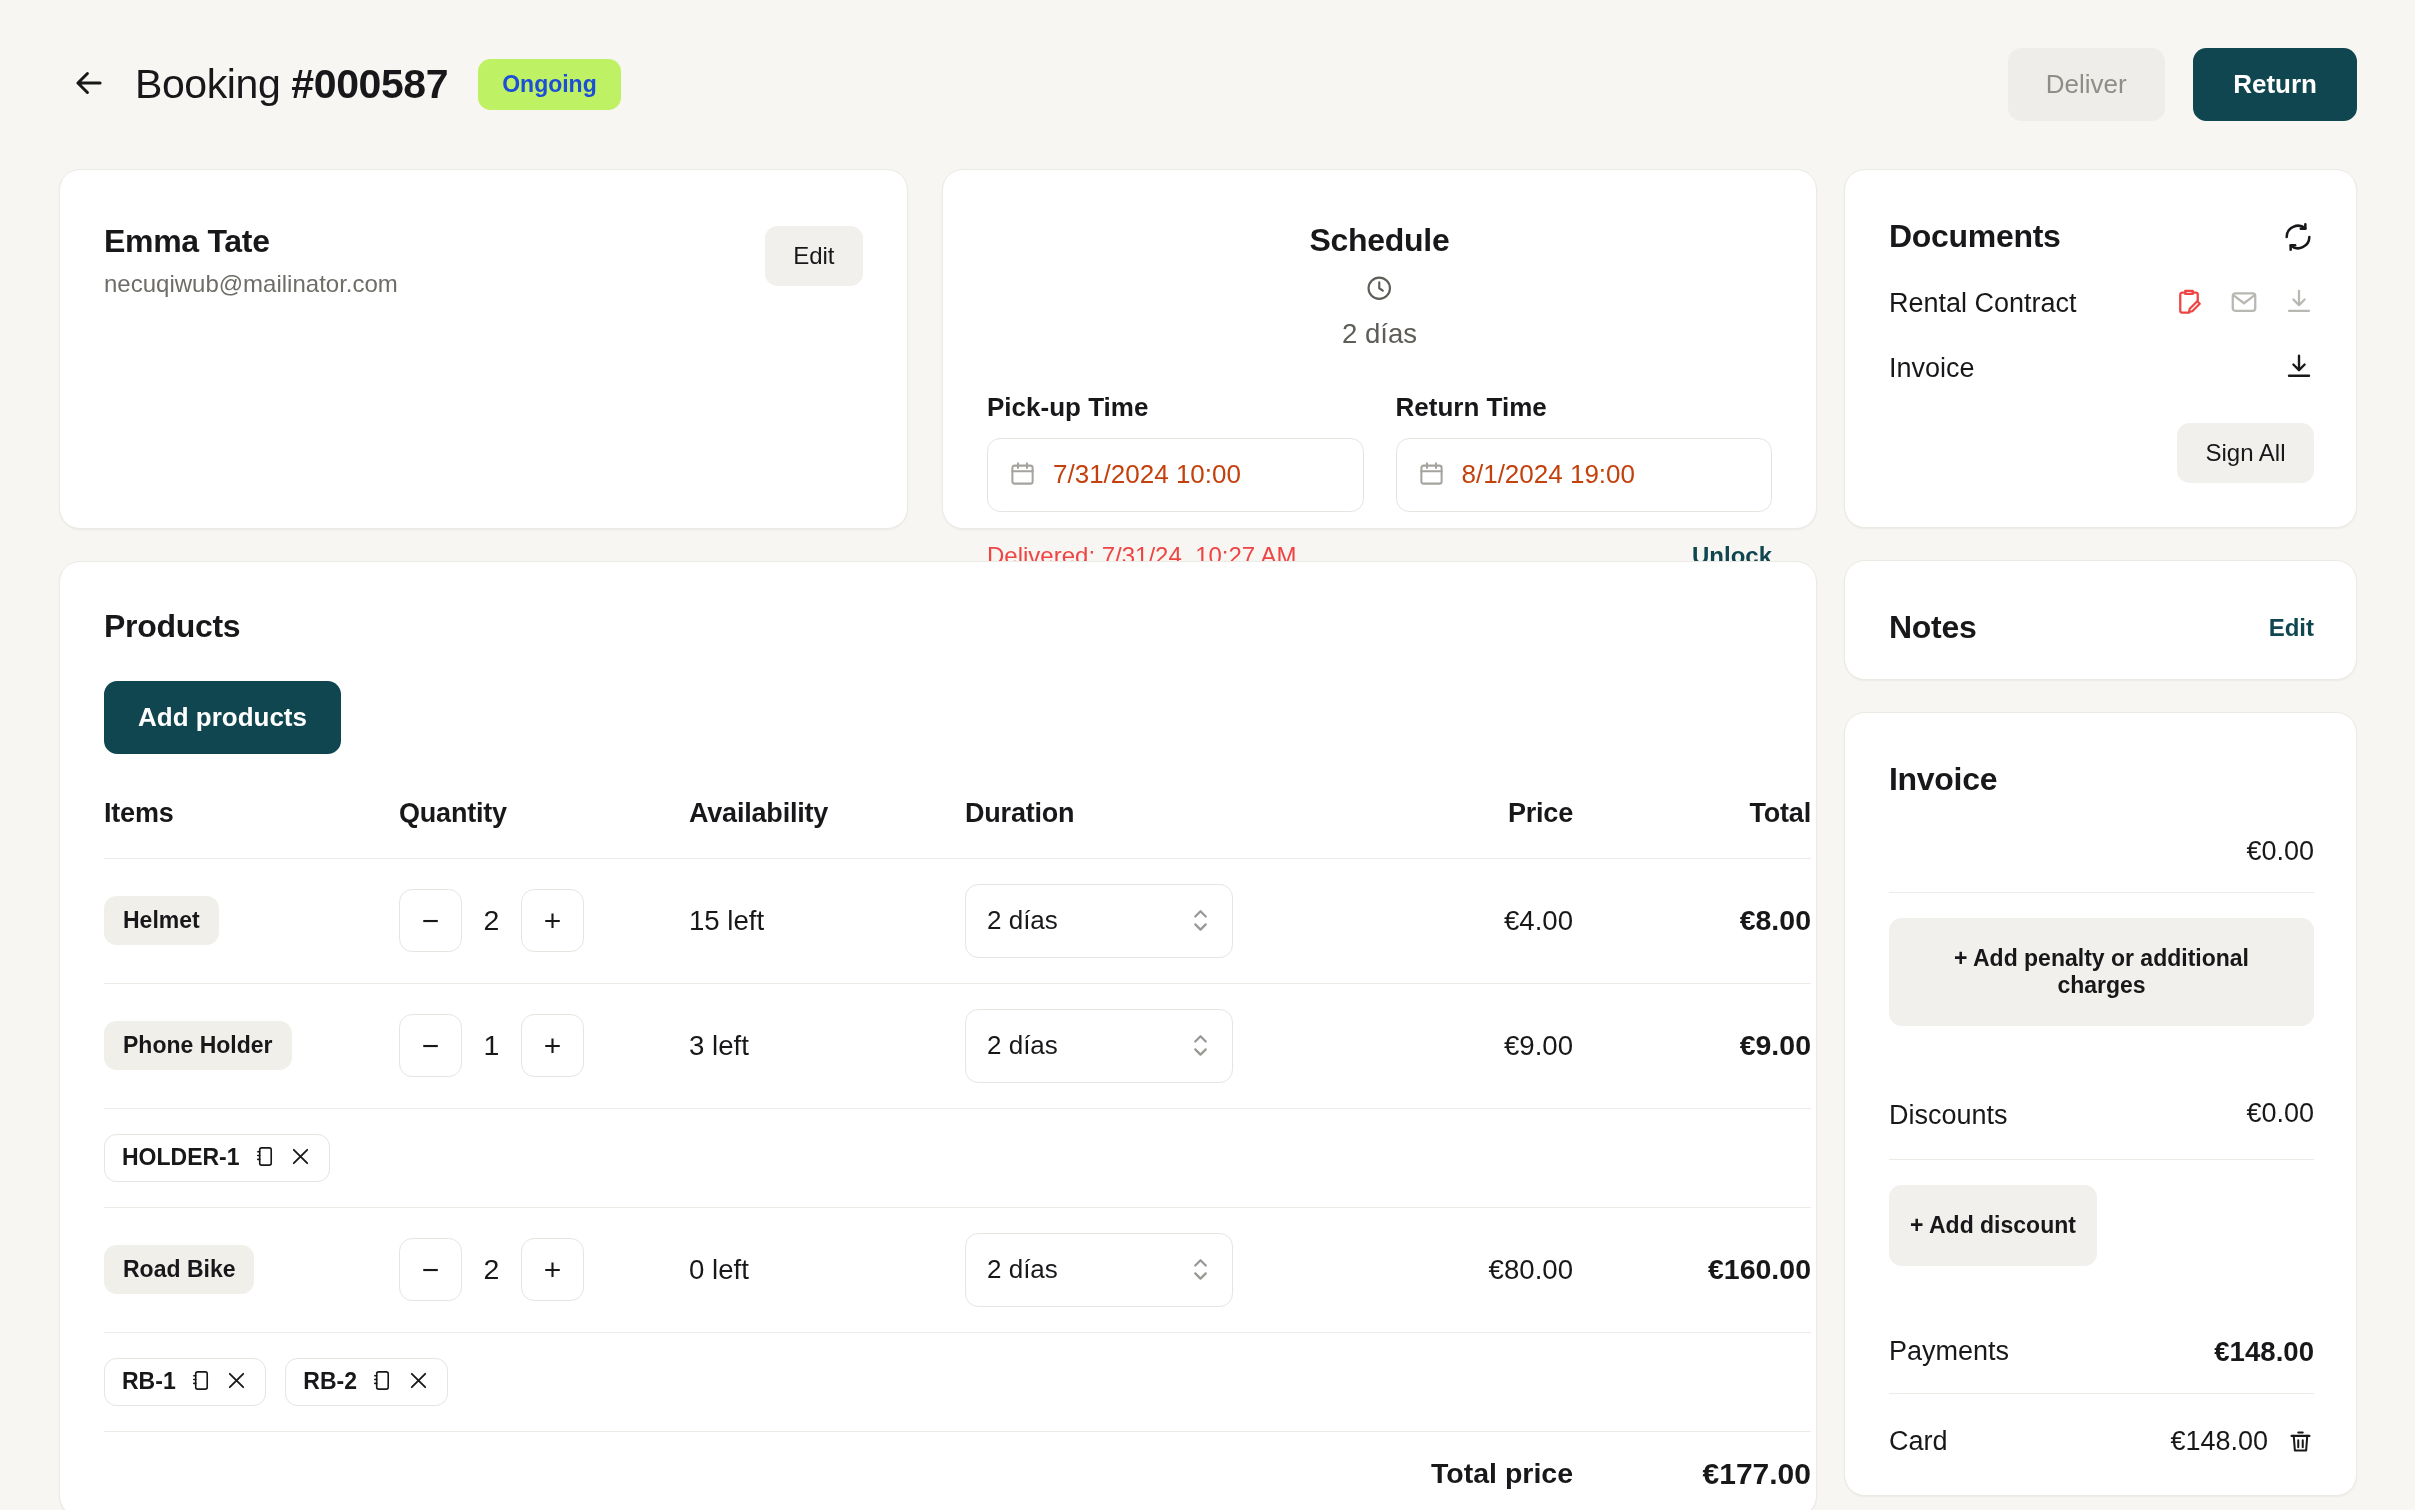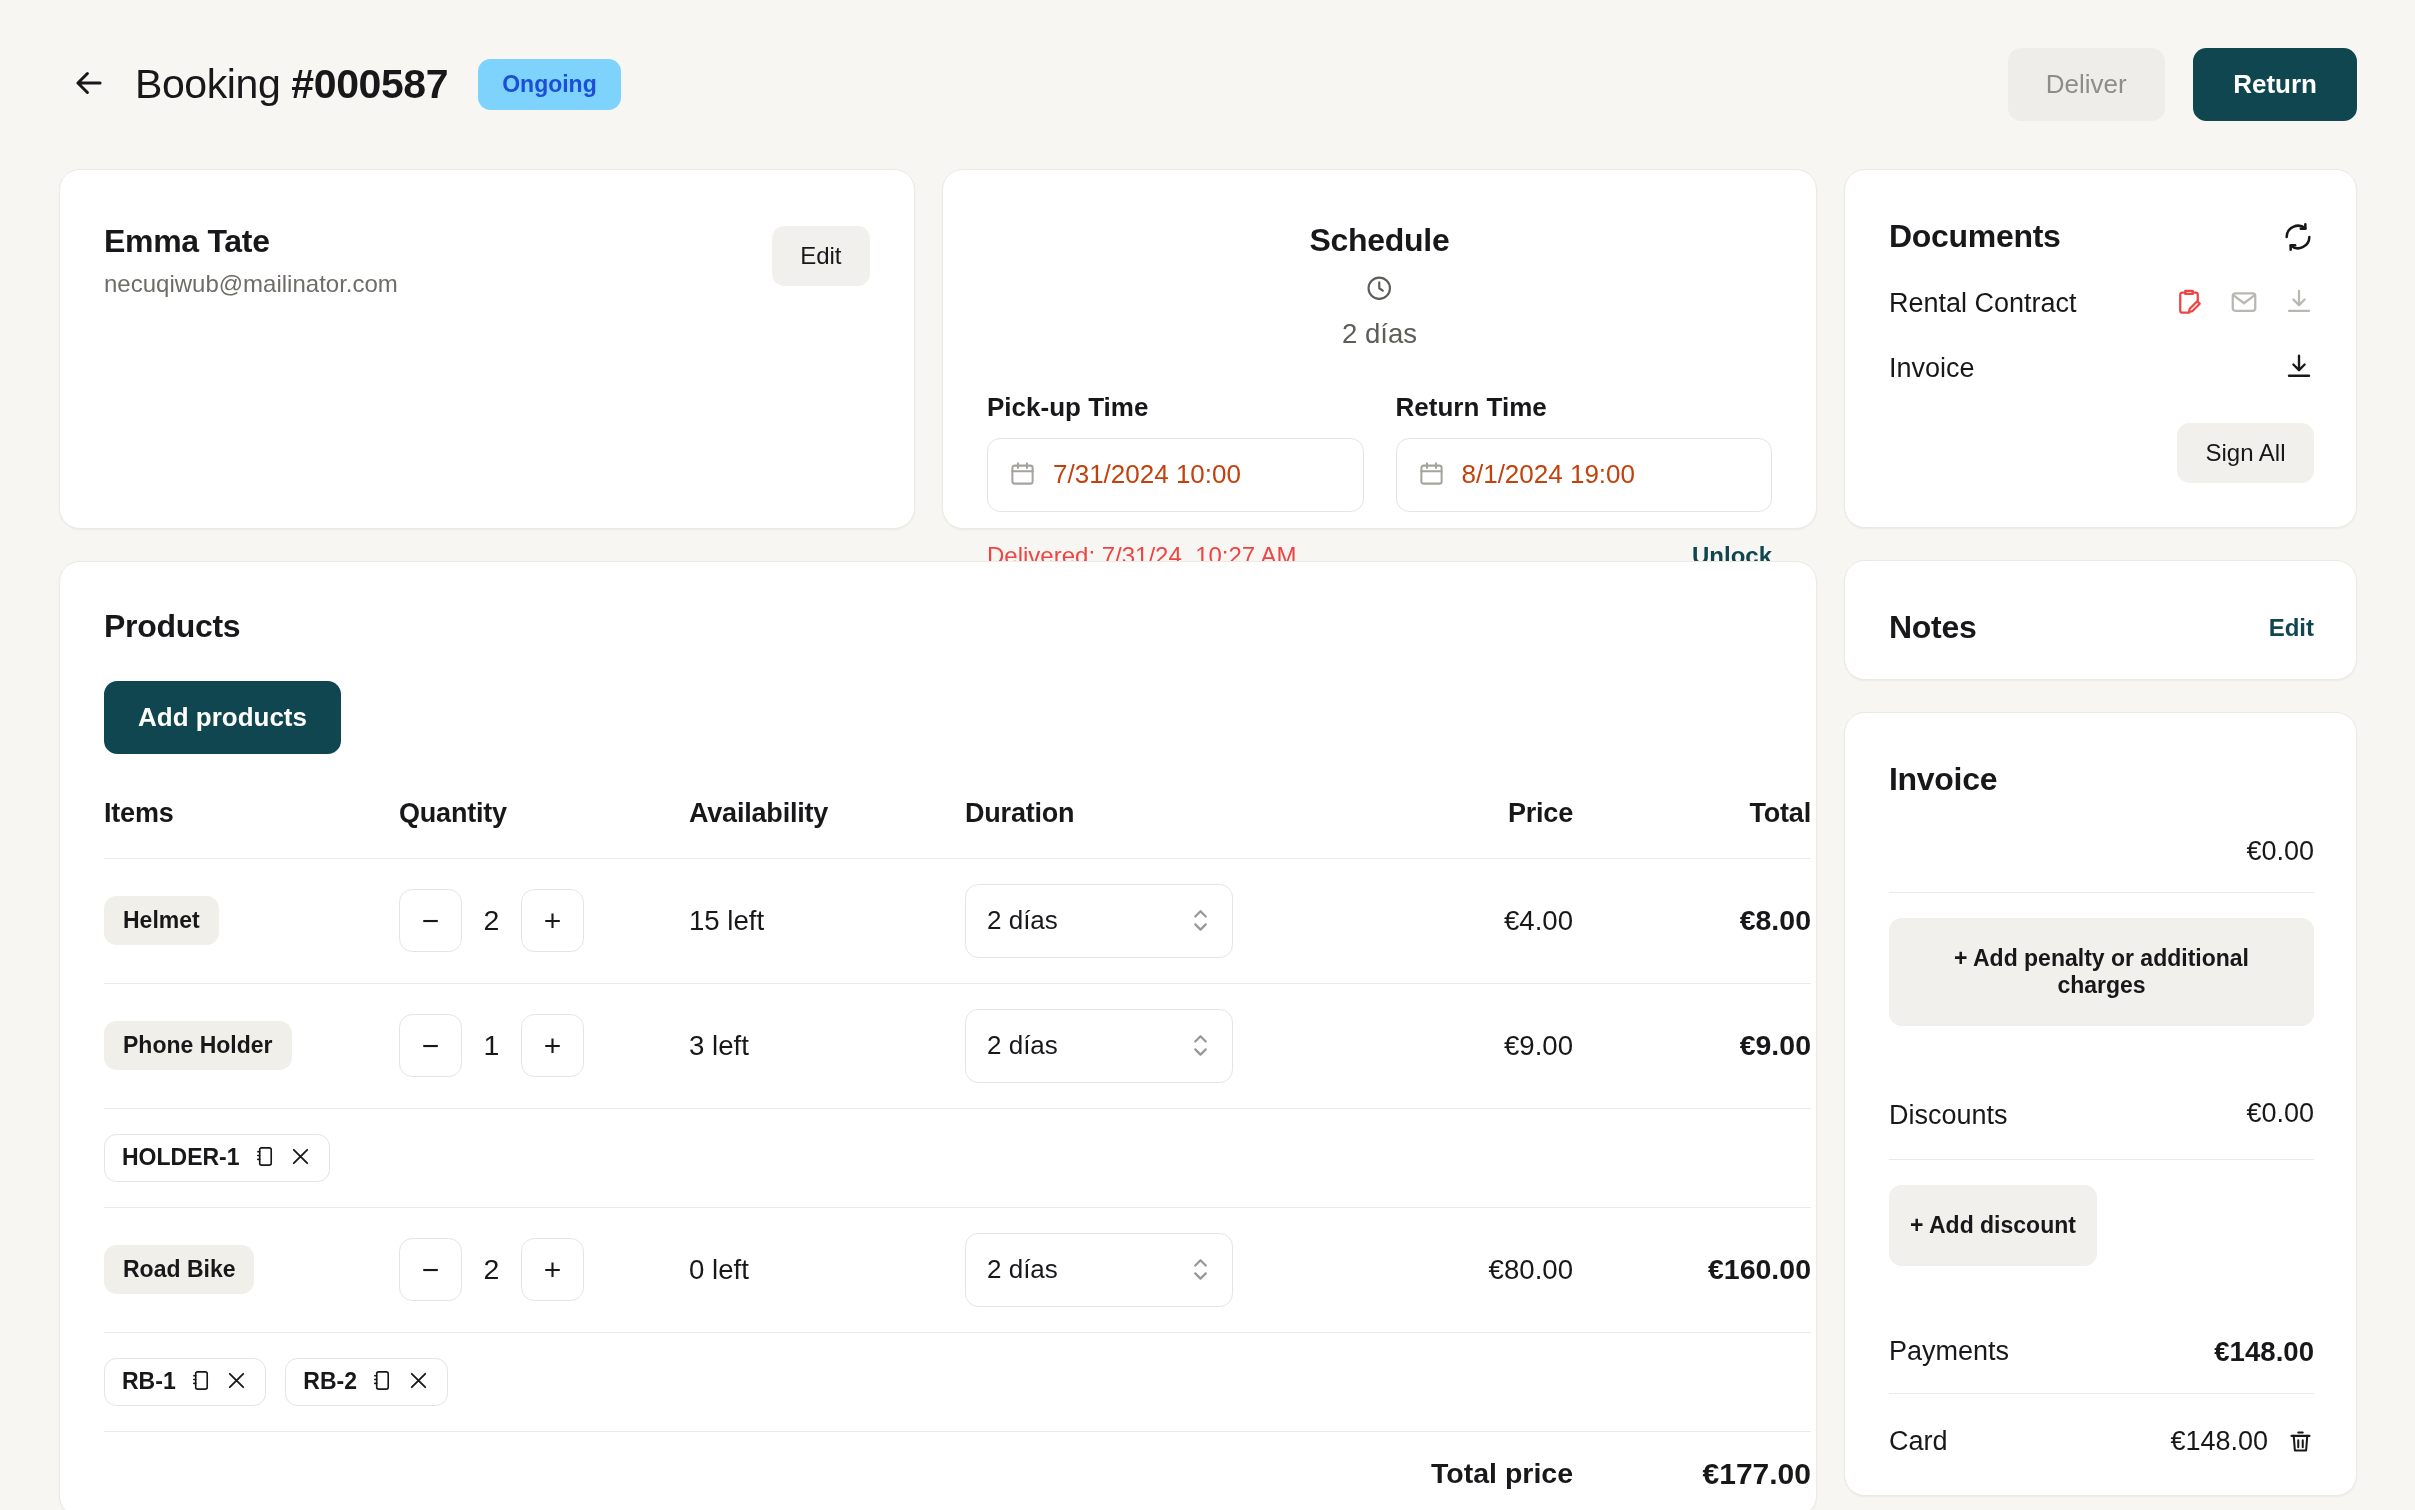--- a/index.html
+++ b/index.html
@@ -24,21 +24,21 @@
     flex: 0 0 auto;
   }
   .back-btn svg { width: 38px; height: 38px; }
   .page-title {
     font-size: 41px; font-weight: 400; letter-spacing: -0.4px;
     margin-left: 24px; white-space: nowrap;
   }
   .page-title b { font-weight: 700; }
   .badge {
     margin-left: 30px;
-    background: #7dd3fc; color: #1d4ed8;
+    background: #bef264; color: #1d4ed8;
     font-size: 23px; font-weight: 700;
     padding: 12.4px 24px; border-radius: 12.4px;
     white-space: nowrap;
   }
   .header-spacer { flex: 1 1 auto; }
   .btn-deliver {
     background: #eeedea; color: #8f8d88;
     font-size: 26px; font-weight: 400;
     border: none; border-radius: 13.3px;
     padding: 21px 38px; cursor: not-allowed;
@@ -48,21 +48,21 @@
     background: #0f4650; color: #ffffff;
     font-size: 26px; font-weight: 700;
     border: none; border-radius: 13.3px;
     padding: 21px 40px; cursor: pointer;
   }
 
   
   .wrap { padding: 0 59px; display: flex; gap: 27px; align-items: flex-start; }
   .col-left  { width: 1758px; display: flex; flex-direction: column; gap: 32px; }
   .col-right { width: 523px; display: flex; flex-direction: column; gap: 32px; }
-  .row-top { display: flex; gap: 27px; }
+  .row-top { display: flex; gap: 34px; }
 
   .card {
     background: #ffffff;
     border: 1px solid #eceae5;
     border-radius: 21px;
     box-shadow: 0 1px 1.9px rgba(16,24,40,.05);
   }
 
   
   .customer-card { width: 856px; height: 360px; padding: 53px 42px 0 44px; position: relative; }

